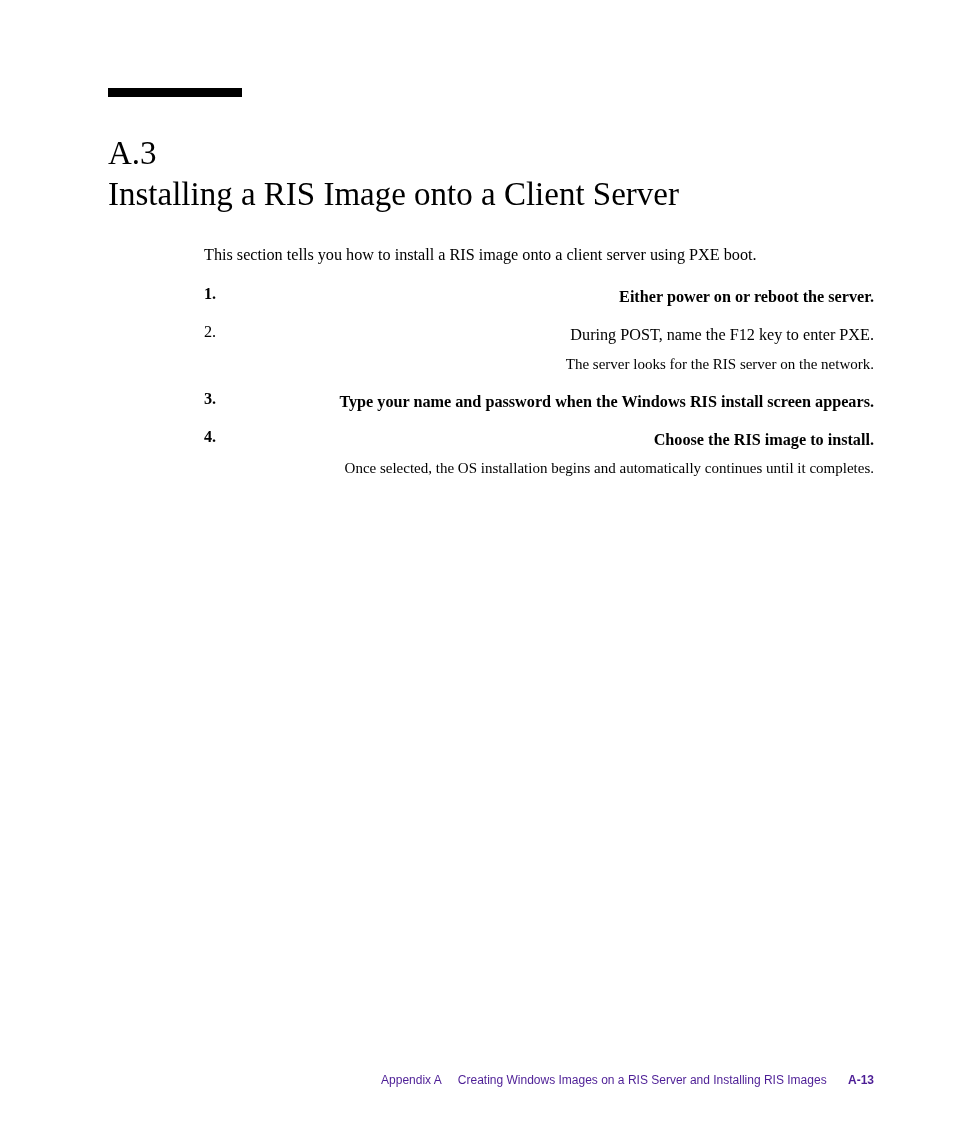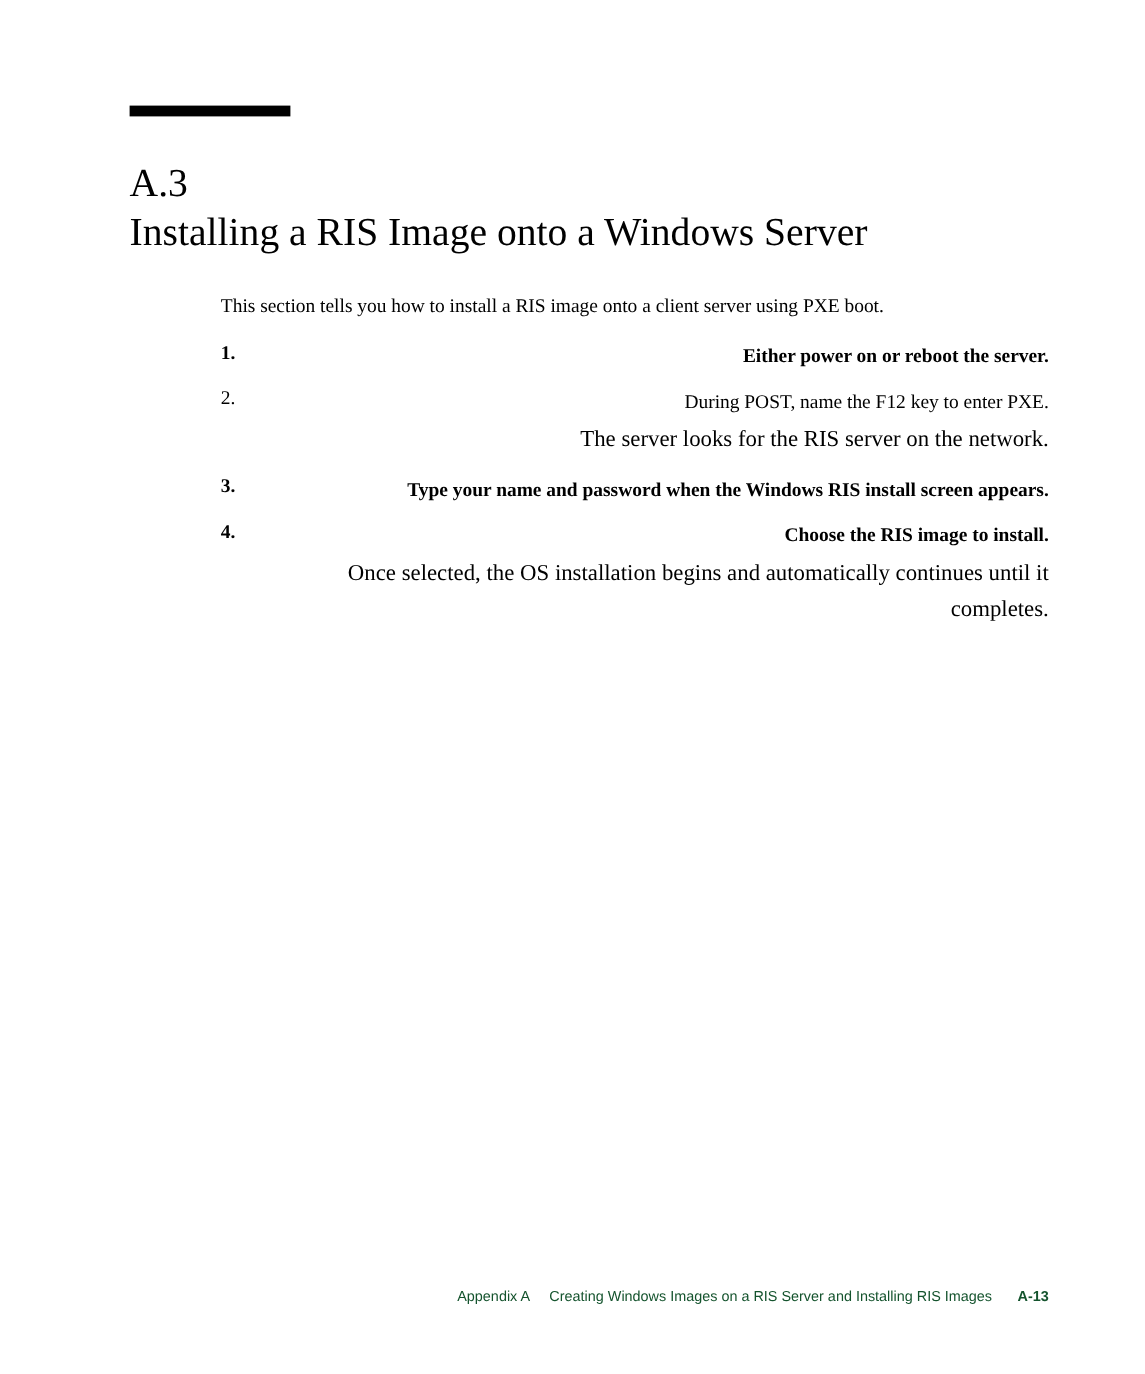--- a/index.html
+++ b/index.html
@@ -37,21 +37,21 @@
       flex-shrink: 0;
       line-height: 1.25;
     }
     .section-title {
       font-size: 33px;
       font-weight: 400;
       line-height: 1.25;
       flex: 1;
     }
     .content {
-      margin-left: 76px;
+      margin-left: 96px;
     }
     .intro-para {
       font-size: 16.2px;
       line-height: 1.45;
       margin-bottom: 18px;
     }
     .step {
       display: flex;
       margin-bottom: 14px;
     }
@@ -68,53 +68,53 @@
       text-align: right;
     }
     .step-text {
       font-size: 16.2px;
       line-height: 1.5;
     }
     .bold {
       font-weight: 700;
     }
     .sub-text {
-      font-size: 19px;
+      font-size: 15px;
       line-height: 1.6;
       margin-top: 4px;
     }
     .step-list {
       padding-left: 24px;
     }
     .footer {
       position: absolute;
       bottom: 58px;
       right: 80px;
       font-family: Helvetica, Arial, sans-serif;
       font-size: 12px;
-      color: #14532d;
+      color: #4c1d95;
       text-align: right;
     }
     .footer-text {
       font-weight: 400;
     }
     .footer-page-num {
       font-weight: 700;
       margin-left: 18px;
     }
   </style>
 </head>
 <body>
 
 <div class="page">
   <div class="section-bar"></div>
 
   <div class="heading-row">
     <div class="section-number">A.3</div>
-    <div class="section-title">Installing a RIS Image onto a Windows Server</div>
+    <div class="section-title">Installing a RIS Image onto a Client Server</div>
   </div>
 
   <div class="content">
     <p class="intro-para">This section tells you how to install a RIS image onto a client server using PXE boot.</p>
 
     <div class="step-list">
 
       <div class="step">
         <div class="step-num bold">1.</div>
         <div class="step-body">

